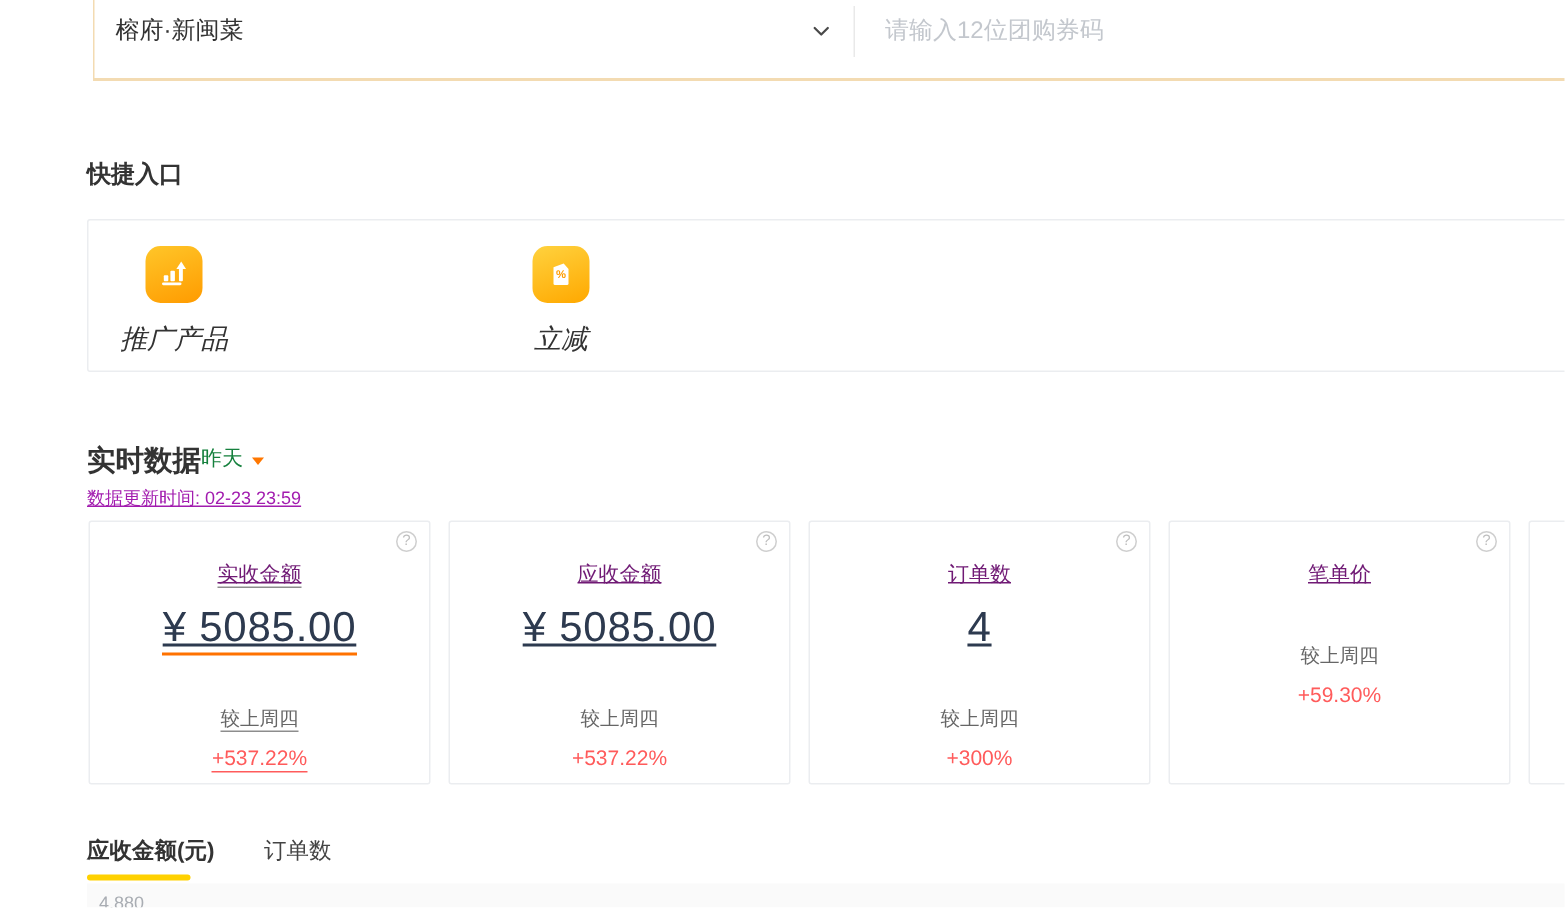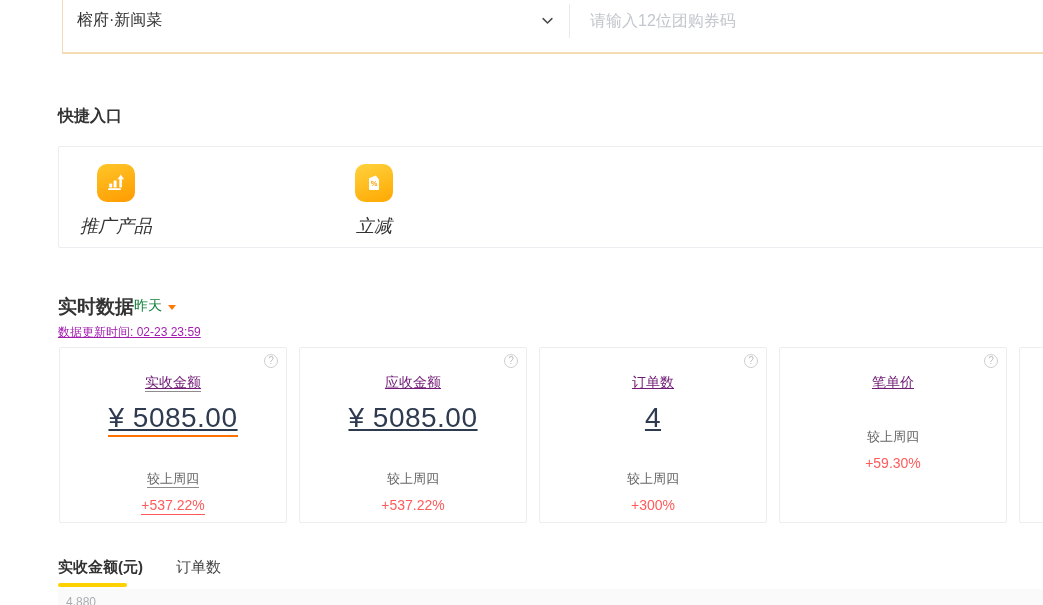--- a/index.html
+++ b/index.html
@@ -183,21 +183,21 @@
       <div class="card-label"><span>笔单价</span></div>
       <div class="card-compare"><span>较上周四</span></div>
       <div class="card-change"><span>+59.30%</span></div>
     </div>
 
     <div class="stat-card"></div>
   </div>
 
   <div class="tabs">
     <div class="tab active">
-      <span>实收金额(元)</span>
+      <span>应收金额(元)</span>
       <span class="tab-underline"></span>
     </div>
     <div class="tab">
       <span>订单数</span>
     </div>
   </div>
 
   <div class="chart-area">
     <span class="y-label">4,880</span>
   </div>

